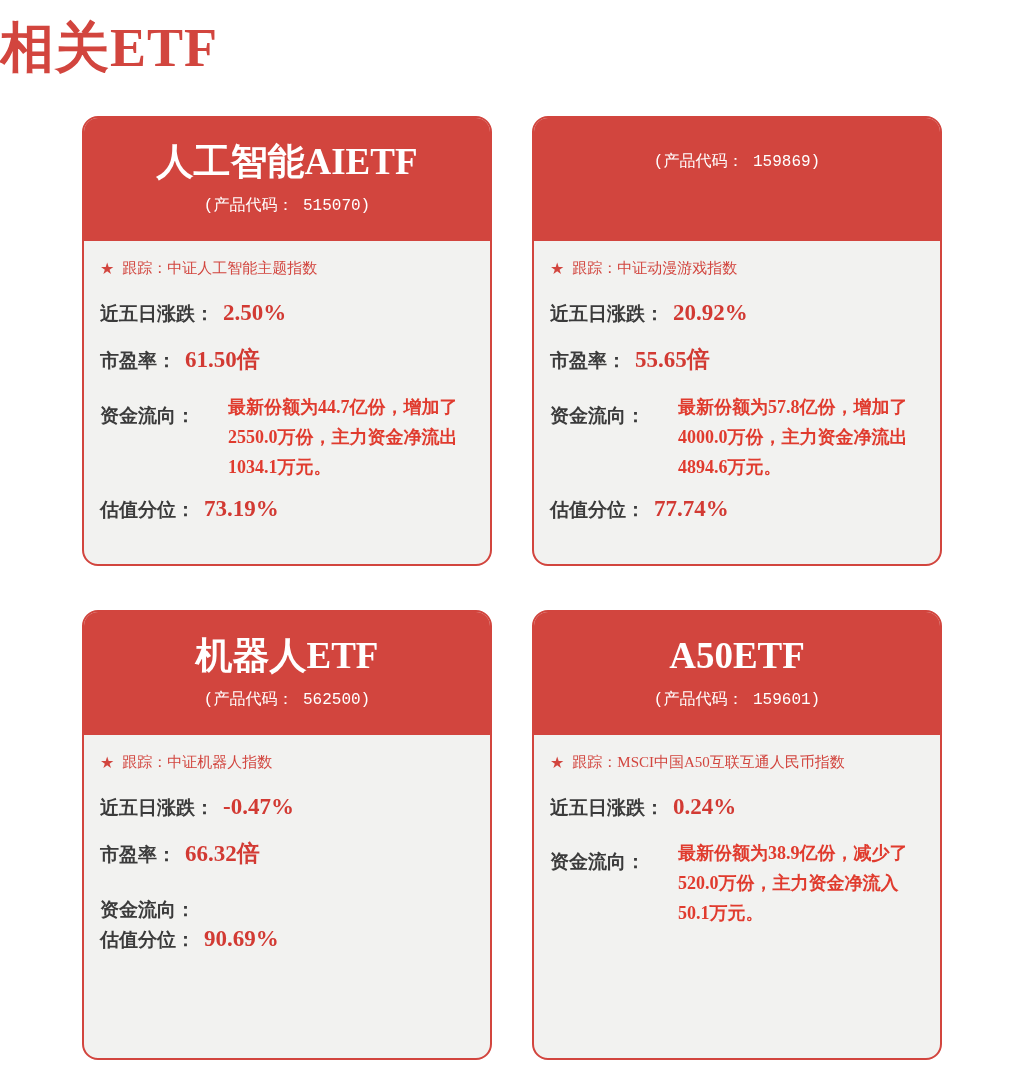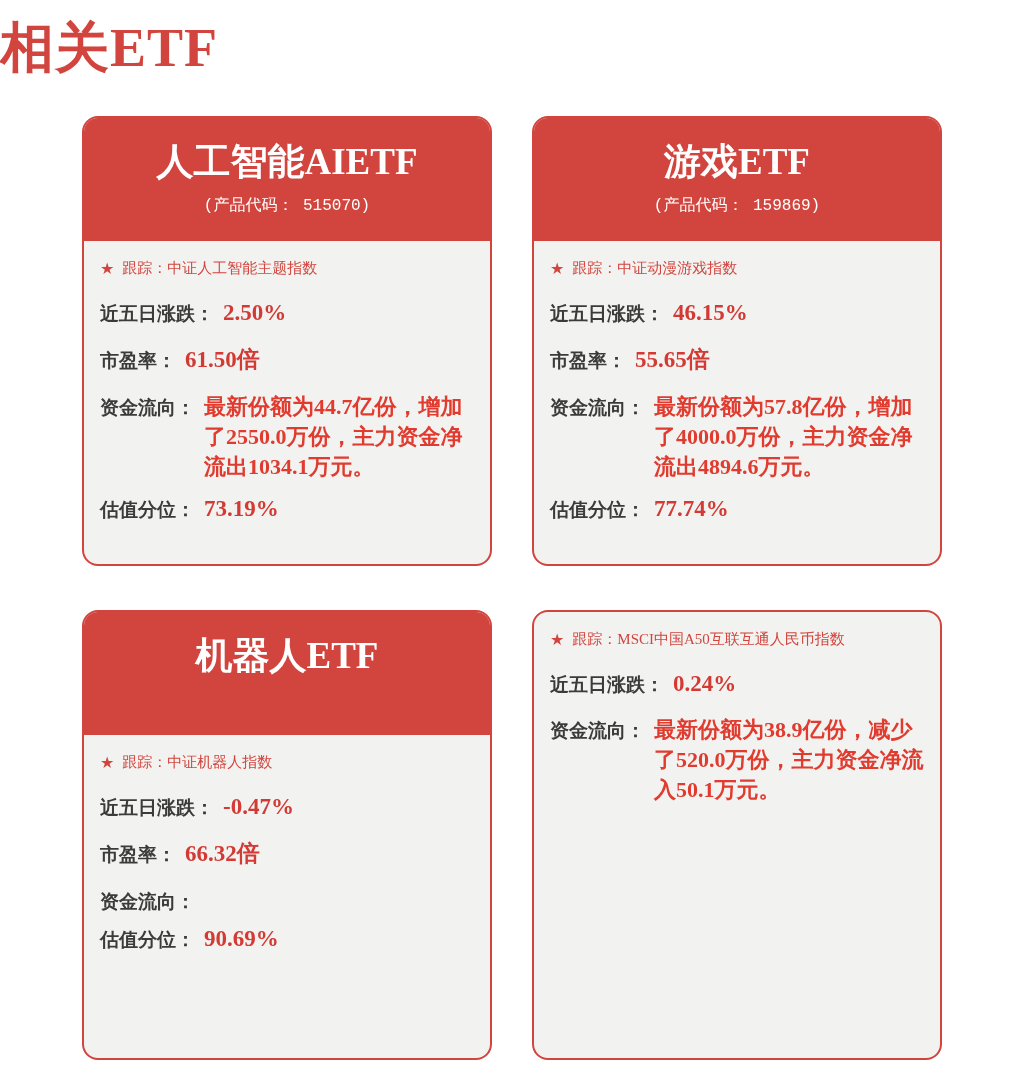--- a/index.html
+++ b/index.html
@@ -87,27 +87,28 @@
     font-size: 23px;
     font-weight: bold;
     color: var(--value-red, #d23a33);
     font-family: "Liberation Serif", "Liberation Sans", serif;
   }
   .flow-row {
     display: flex;
     align-items: flex-start;
     margin-bottom: 14px;
   }
-  .flow-row .metric-label { position: relative; top: 3px; }
+  .flow-row .metric-label { position: relative; top: 11px; }
   .flow-text {
-    font-size: 22px;
+    font-size: 18px;
     font-weight: bold;
     color: var(--flow-red, #e03b2e);
     line-height: 30px;
     font-family: "Liberation Serif", "Liberation Sans", serif;
+    margin-left: 24px;
   }
 </style>
 </head>
 <body>
 
 <h1 class="page-title">相关ETF</h1>
 
 <div class="cards">
 
   <div class="card">
@@ -135,51 +136,51 @@
       </div>
       <div class="metric-row">
         <span class="metric-label">估值分位：</span>
         <span class="metric-value">73.19%</span>
       </div>
     </div>
   </div>
 
   <div class="card">
     <div class="card-header">
-      <div class="card-title">游戏ETF</div>
       <div class="card-code">(产品代码： 159869)</div>
     </div>
     <div class="card-body">
       <div class="track-row">
         <span class="star-icon">★</span>
         <span class="track-label">跟踪：</span>
         <span class="track-index">中证动漫游戏指数</span>
       </div>
       <div class="metric-row">
         <span class="metric-label">近五日涨跌：</span>
-        <span class="metric-value">46.15%</span>
+        <span class="metric-value">20.92%</span>
       </div>
       <div class="metric-row">
         <span class="metric-label">市盈率：</span>
         <span class="metric-value">55.65倍</span>
       </div>
       <div class="flow-row">
         <span class="metric-label">资金流向：</span>
         <span class="flow-text">最新份额为57.8亿份，增加了4000.0万份，主力资金净流出4894.6万元。</span>
       </div>
       <div class="metric-row">
         <span class="metric-label">估值分位：</span>
         <span class="metric-value">77.74%</span>
       </div>
     </div>
   </div>
 
   <div class="card">
     <div class="card-header">
       <div class="card-title">机器人ETF</div>
+      <div class="card-code">(产品代码： 562500)</div>
     </div>
     <div class="card-body">
       <div class="track-row">
         <span class="star-icon">★</span>
         <span class="track-label">跟踪：</span>
         <span class="track-index">中证机器人指数</span>
       </div>
       <div class="metric-row">
         <span class="metric-label">近五日涨跌：</span>
         <span class="metric-value">-0.47%</span>
@@ -192,20 +193,24 @@
         <span class="metric-label">资金流向：</span>
       </div>
       <div class="metric-row">
         <span class="metric-label">估值分位：</span>
         <span class="metric-value">90.69%</span>
       </div>
     </div>
   </div>
 
   <div class="card">
+    <div class="card-header">
+      <div class="card-title">A50ETF</div>
+      <div class="card-code">(产品代码： 159601)</div>
+    </div>
     <div class="card-body">
       <div class="track-row">
         <span class="star-icon">★</span>
         <span class="track-label">跟踪：</span>
         <span class="track-index">MSCI中国A50互联互通人民币指数</span>
       </div>
       <div class="metric-row">
         <span class="metric-label">近五日涨跌：</span>
         <span class="metric-value">0.24%</span>
       </div>

